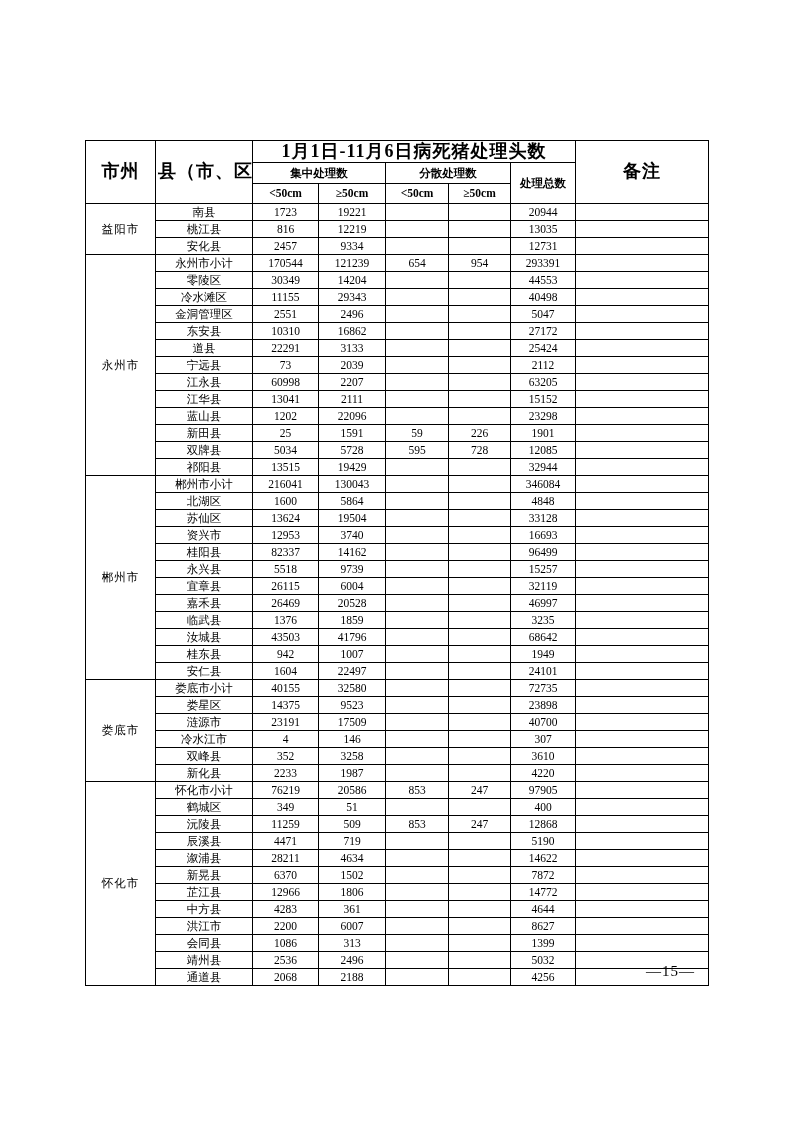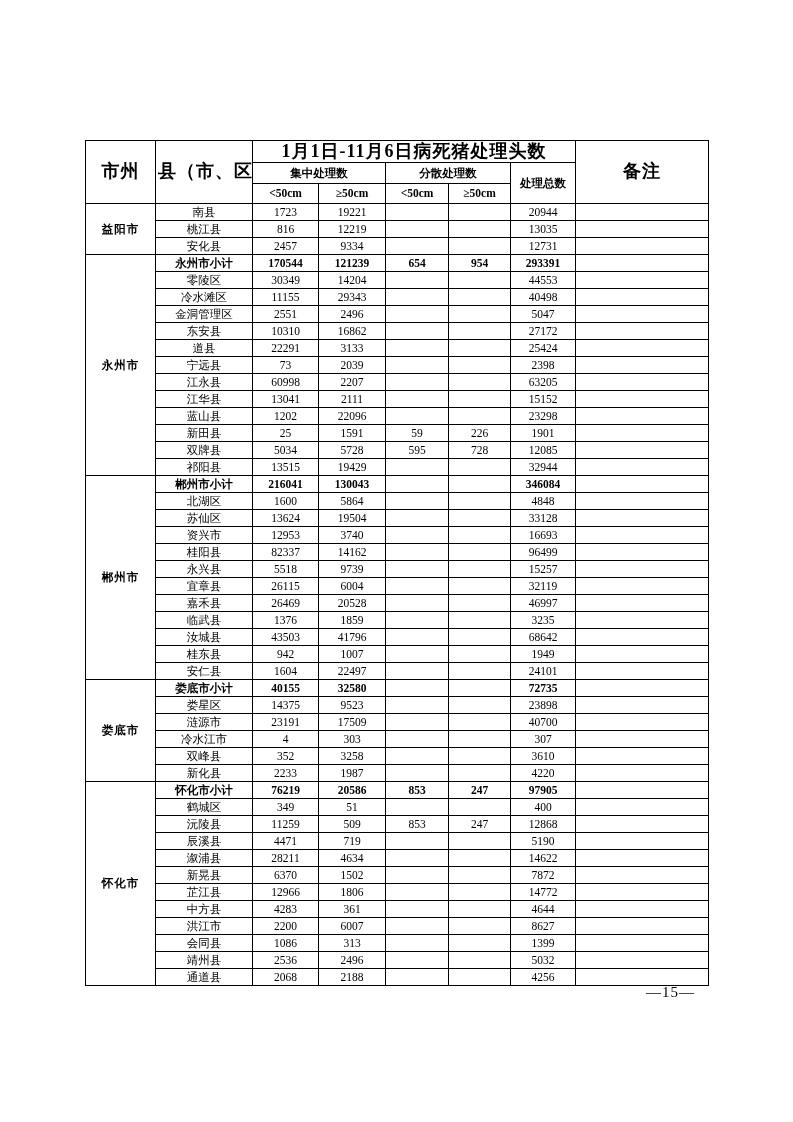--- a/index.html
+++ b/index.html
@@ -20,24 +20,24 @@
     border: 1px solid #000;
     padding: 0 2px;
     text-align: center; vertical-align: middle;
     font-size: 11.5px; line-height: 1.1; height: 16px;
     overflow: hidden; white-space: nowrap;
   }
   thead th { font-weight: bold; font-size: 12px; }
   thead tr.title-row th { height: 21px; font-size: 18px; letter-spacing: 1px; }
   thead tr.group-row th { height: 20px; border-radius: 10px; }
   thead tr.size-row th { height: 19px; font-weight: bold; margin-top: 48px; }
-  td.city-cell { font-weight: bold; font-size: 12px; letter-spacing: 1px; }
-  tr.subtotal td { font-weight: bold; }
+  td.city-cell { font-weight: normal; font-size: 12px; letter-spacing: 1px; }
+  tr.subtotal td { font-weight: normal; }
   .page-number {
-    position: absolute; top: 984px; right: 98px;
+    position: absolute; top: 963px; right: 98px;
     font-size: 15px; letter-spacing: 1px;
   }
 </style>
 </head>
 <body>
 
 <div class="page">
   <table class="data">
     <colgroup>
       <col style="width:70px">
@@ -151,21 +151,21 @@
           <td></td>
           <td>25424</td>
           <td></td>
         </tr>
         <tr>
           <td>宁远县</td>
           <td>73</td>
           <td>2039</td>
           <td></td>
           <td></td>
-          <td>2398</td>
+          <td>2112</td>
           <td></td>
         </tr>
         <tr>
           <td>江永县</td>
           <td>60998</td>
           <td>2207</td>
           <td></td>
           <td></td>
           <td>63205</td>
           <td></td>
@@ -348,21 +348,21 @@
           <td>23191</td>
           <td>17509</td>
           <td></td>
           <td></td>
           <td>40700</td>
           <td></td>
         </tr>
         <tr>
           <td>冷水江市</td>
           <td>4</td>
-          <td>303</td>
+          <td>146</td>
           <td></td>
           <td></td>
           <td>307</td>
           <td></td>
         </tr>
         <tr>
           <td>双峰县</td>
           <td>352</td>
           <td>3258</td>
           <td></td>

